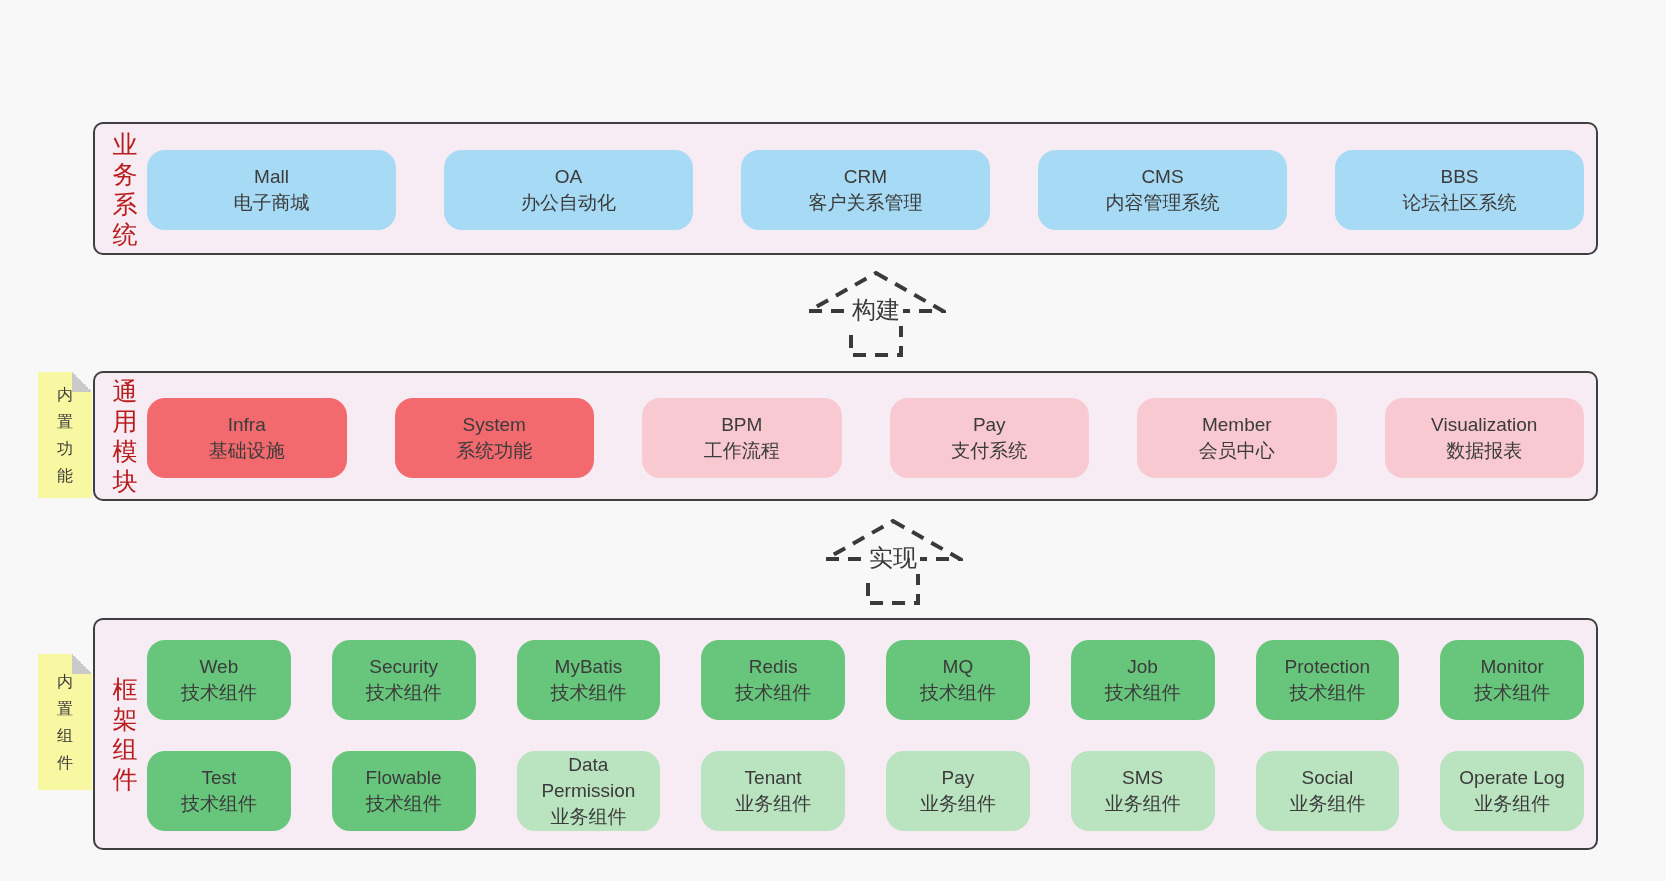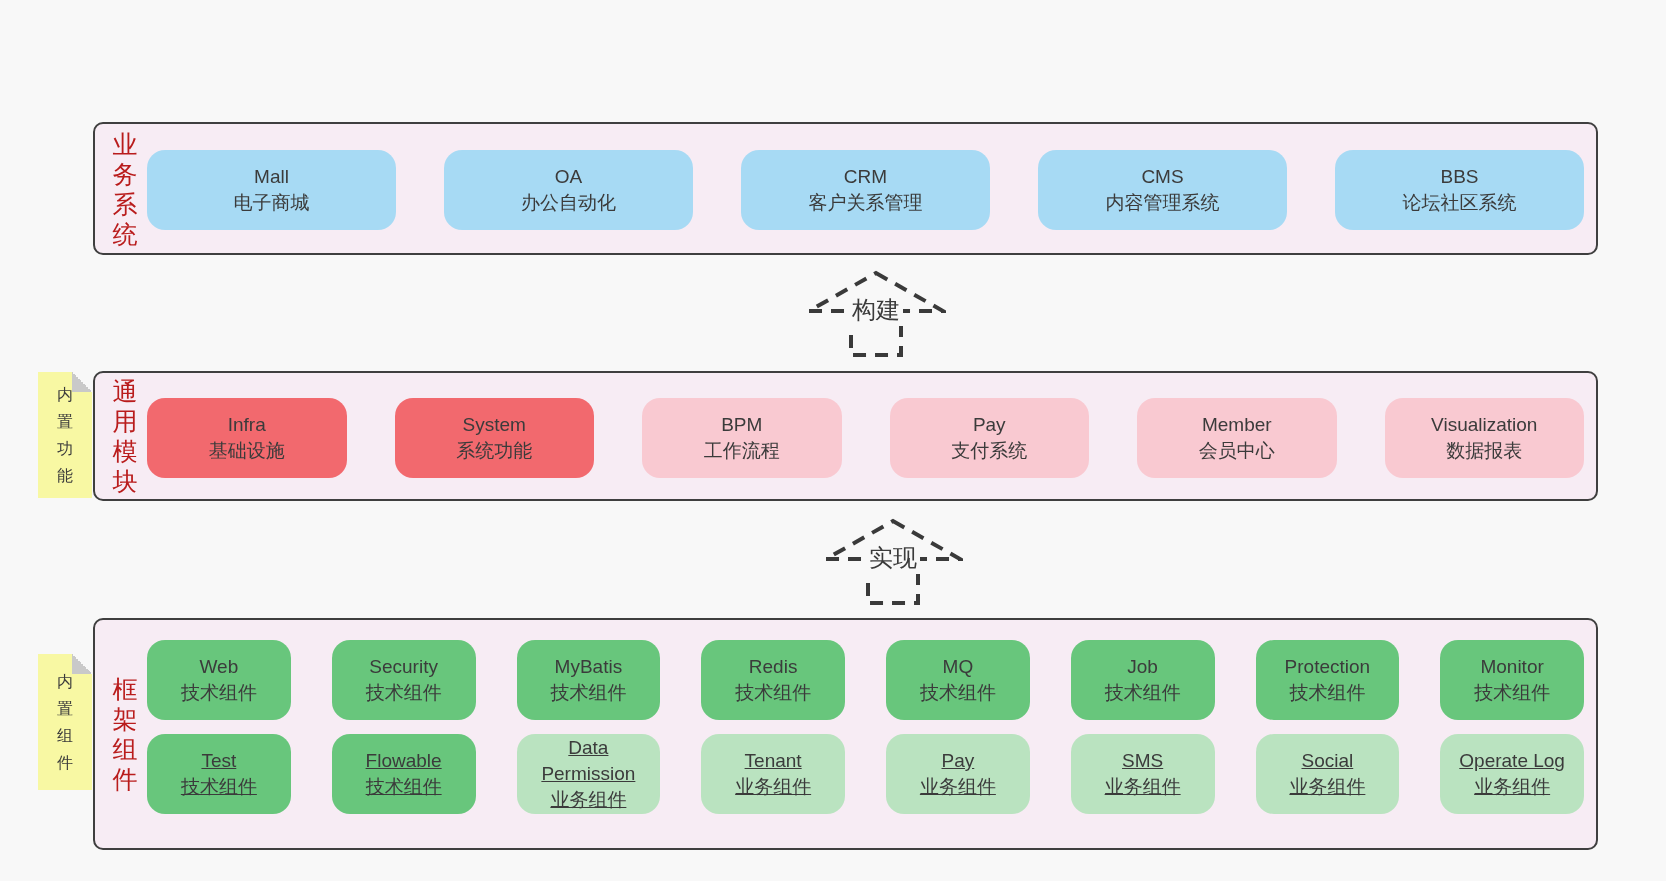--- a/index.html
+++ b/index.html
@@ -42,21 +42,21 @@
   .row {
     position:absolute;
     left:52px; right:12px;
     display:flex;
     gap:48px;
   }
   .row-8 { gap:41px; }
   .panel-business .row  { top:26px;  height:80px; }
   .panel-modules .row   { top:25px;  height:80px; }
   .panel-framework .row-top    { top:20px;  height:80px; }
-  .panel-framework .row-bottom { top:114px; height:80px;text-decoration:underline; }
+  .panel-framework .row-bottom { top:131px; height:80px; }
 
   
   .box {
     flex:1 1 0;
     border-radius:18px;
     display:flex;
     flex-direction:column;
     align-items:center;
     justify-content:center;
     text-align:center;

